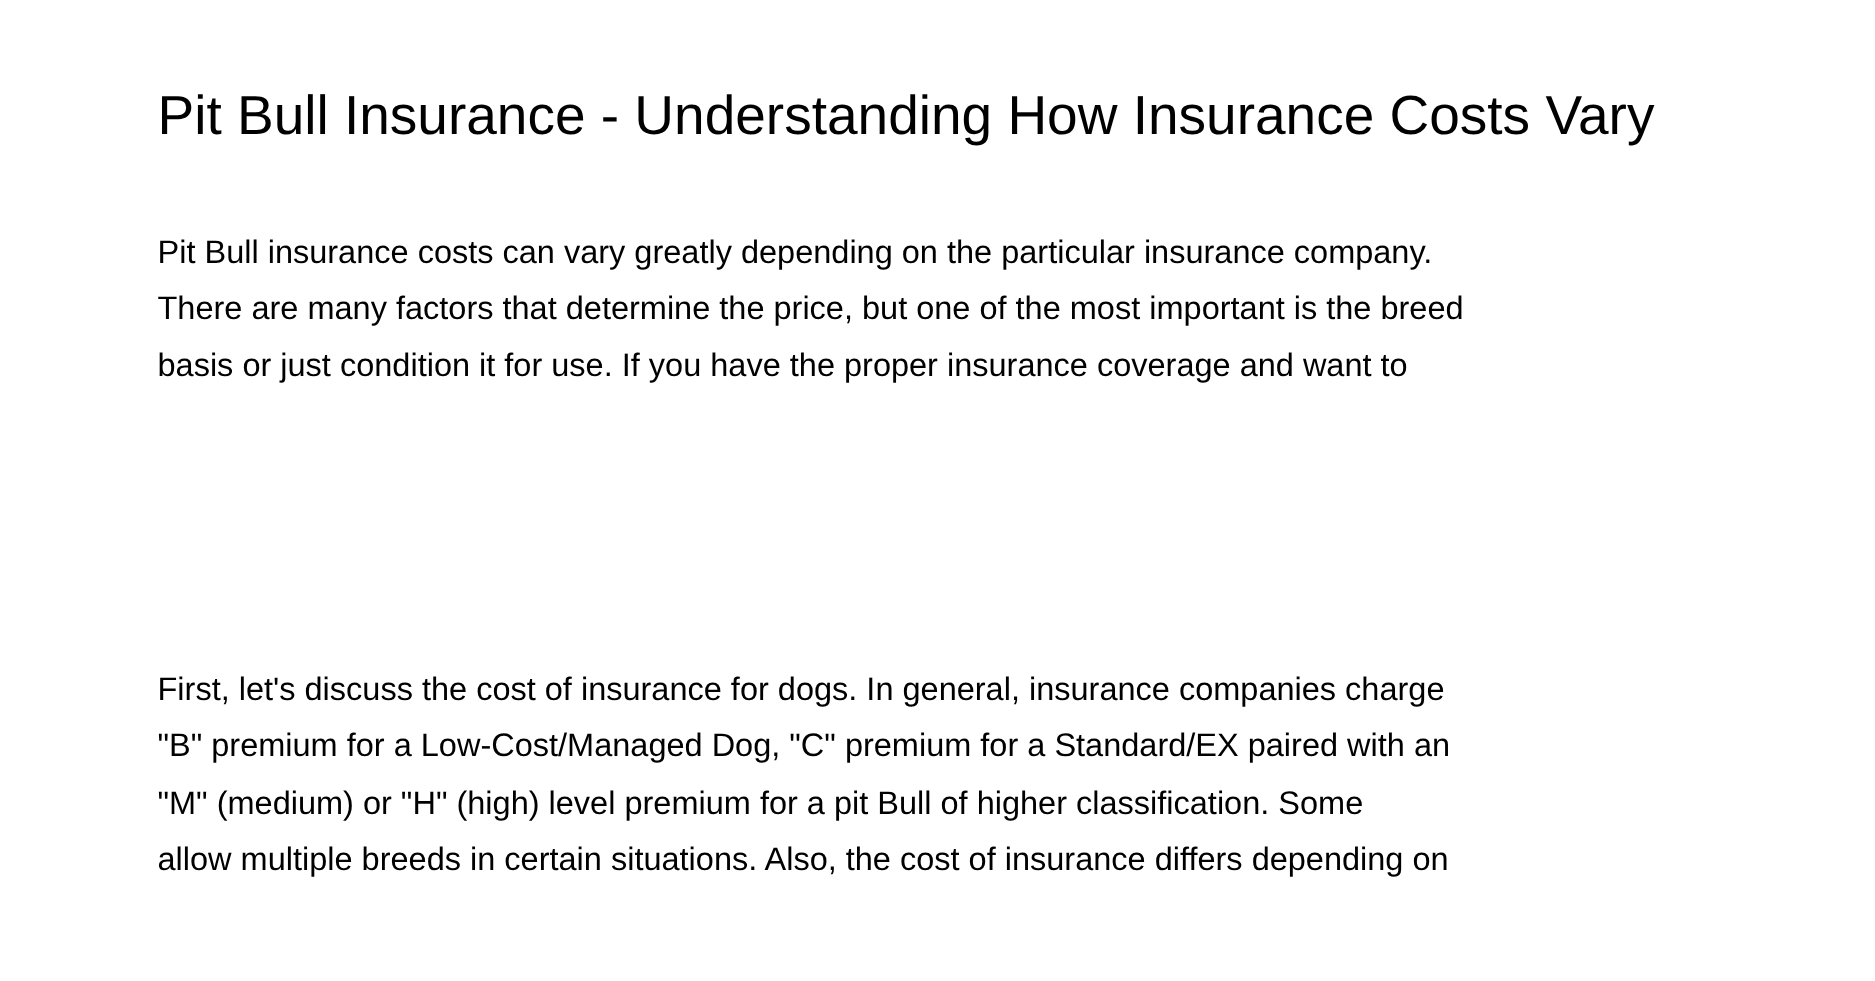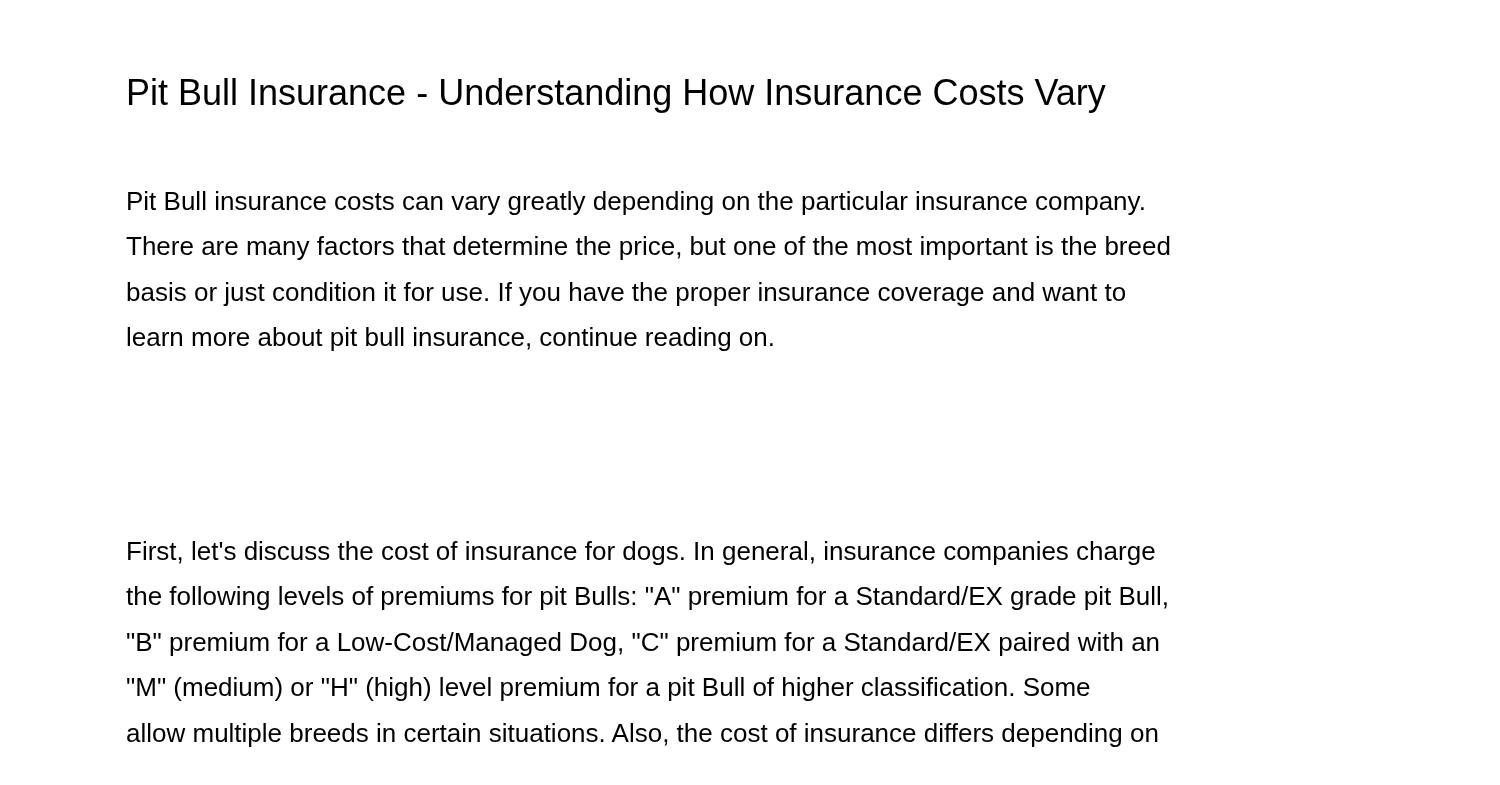--- a/index.html
+++ b/index.html
@@ -19,21 +19,21 @@
       position: absolute;
       left: 126px;
       top: 0;
       width: 1260px;
     }
     .title {
       position: absolute;
       left: 0;
       top: 66px;
       margin: 0;
-      font-size: 36px;
+      font-size: 44px;
       font-weight: normal;
       line-height: 54px;
       white-space: nowrap;
       letter-spacing: 0px;
     }
     .para {
       position: absolute;
       left: 0;
       margin: 0;
       font-size: 26px;
@@ -49,23 +49,21 @@
 </head>
 <body>
 
 <div class="page">
   <h1 class="title">Pit Bull Insurance - Understanding How Insurance Costs Vary</h1>
 
   <p class="para p1">
     <span class="line">Pit Bull insurance costs can vary greatly depending on the particular insurance company.</span>
     <span class="line">There are many factors that determine the price, but one of the most important is the breed</span>
     <span class="line">basis or just condition it for use. If you have the proper insurance coverage and want to</span>
-    <span class="line">learn more about pit bull insurance, continue reading on.</span>
   </p>
 
   <p class="para p2">
     <span class="line">First, let's discuss the cost of insurance for dogs. In general, insurance companies charge</span>
-    <span class="line">the following levels of premiums for pit Bulls: "A" premium for a Standard/EX grade pit Bull,</span>
     <span class="line">"B" premium for a Low-Cost/Managed Dog, "C" premium for a Standard/EX paired with an</span>
     <span class="line">"M" (medium) or "H" (high) level premium for a pit Bull of higher classification. Some</span>
     <span class="line">allow multiple breeds in certain situations. Also, the cost of insurance differs depending on</span>
   </p>
 </div>
 
 </body></html>

